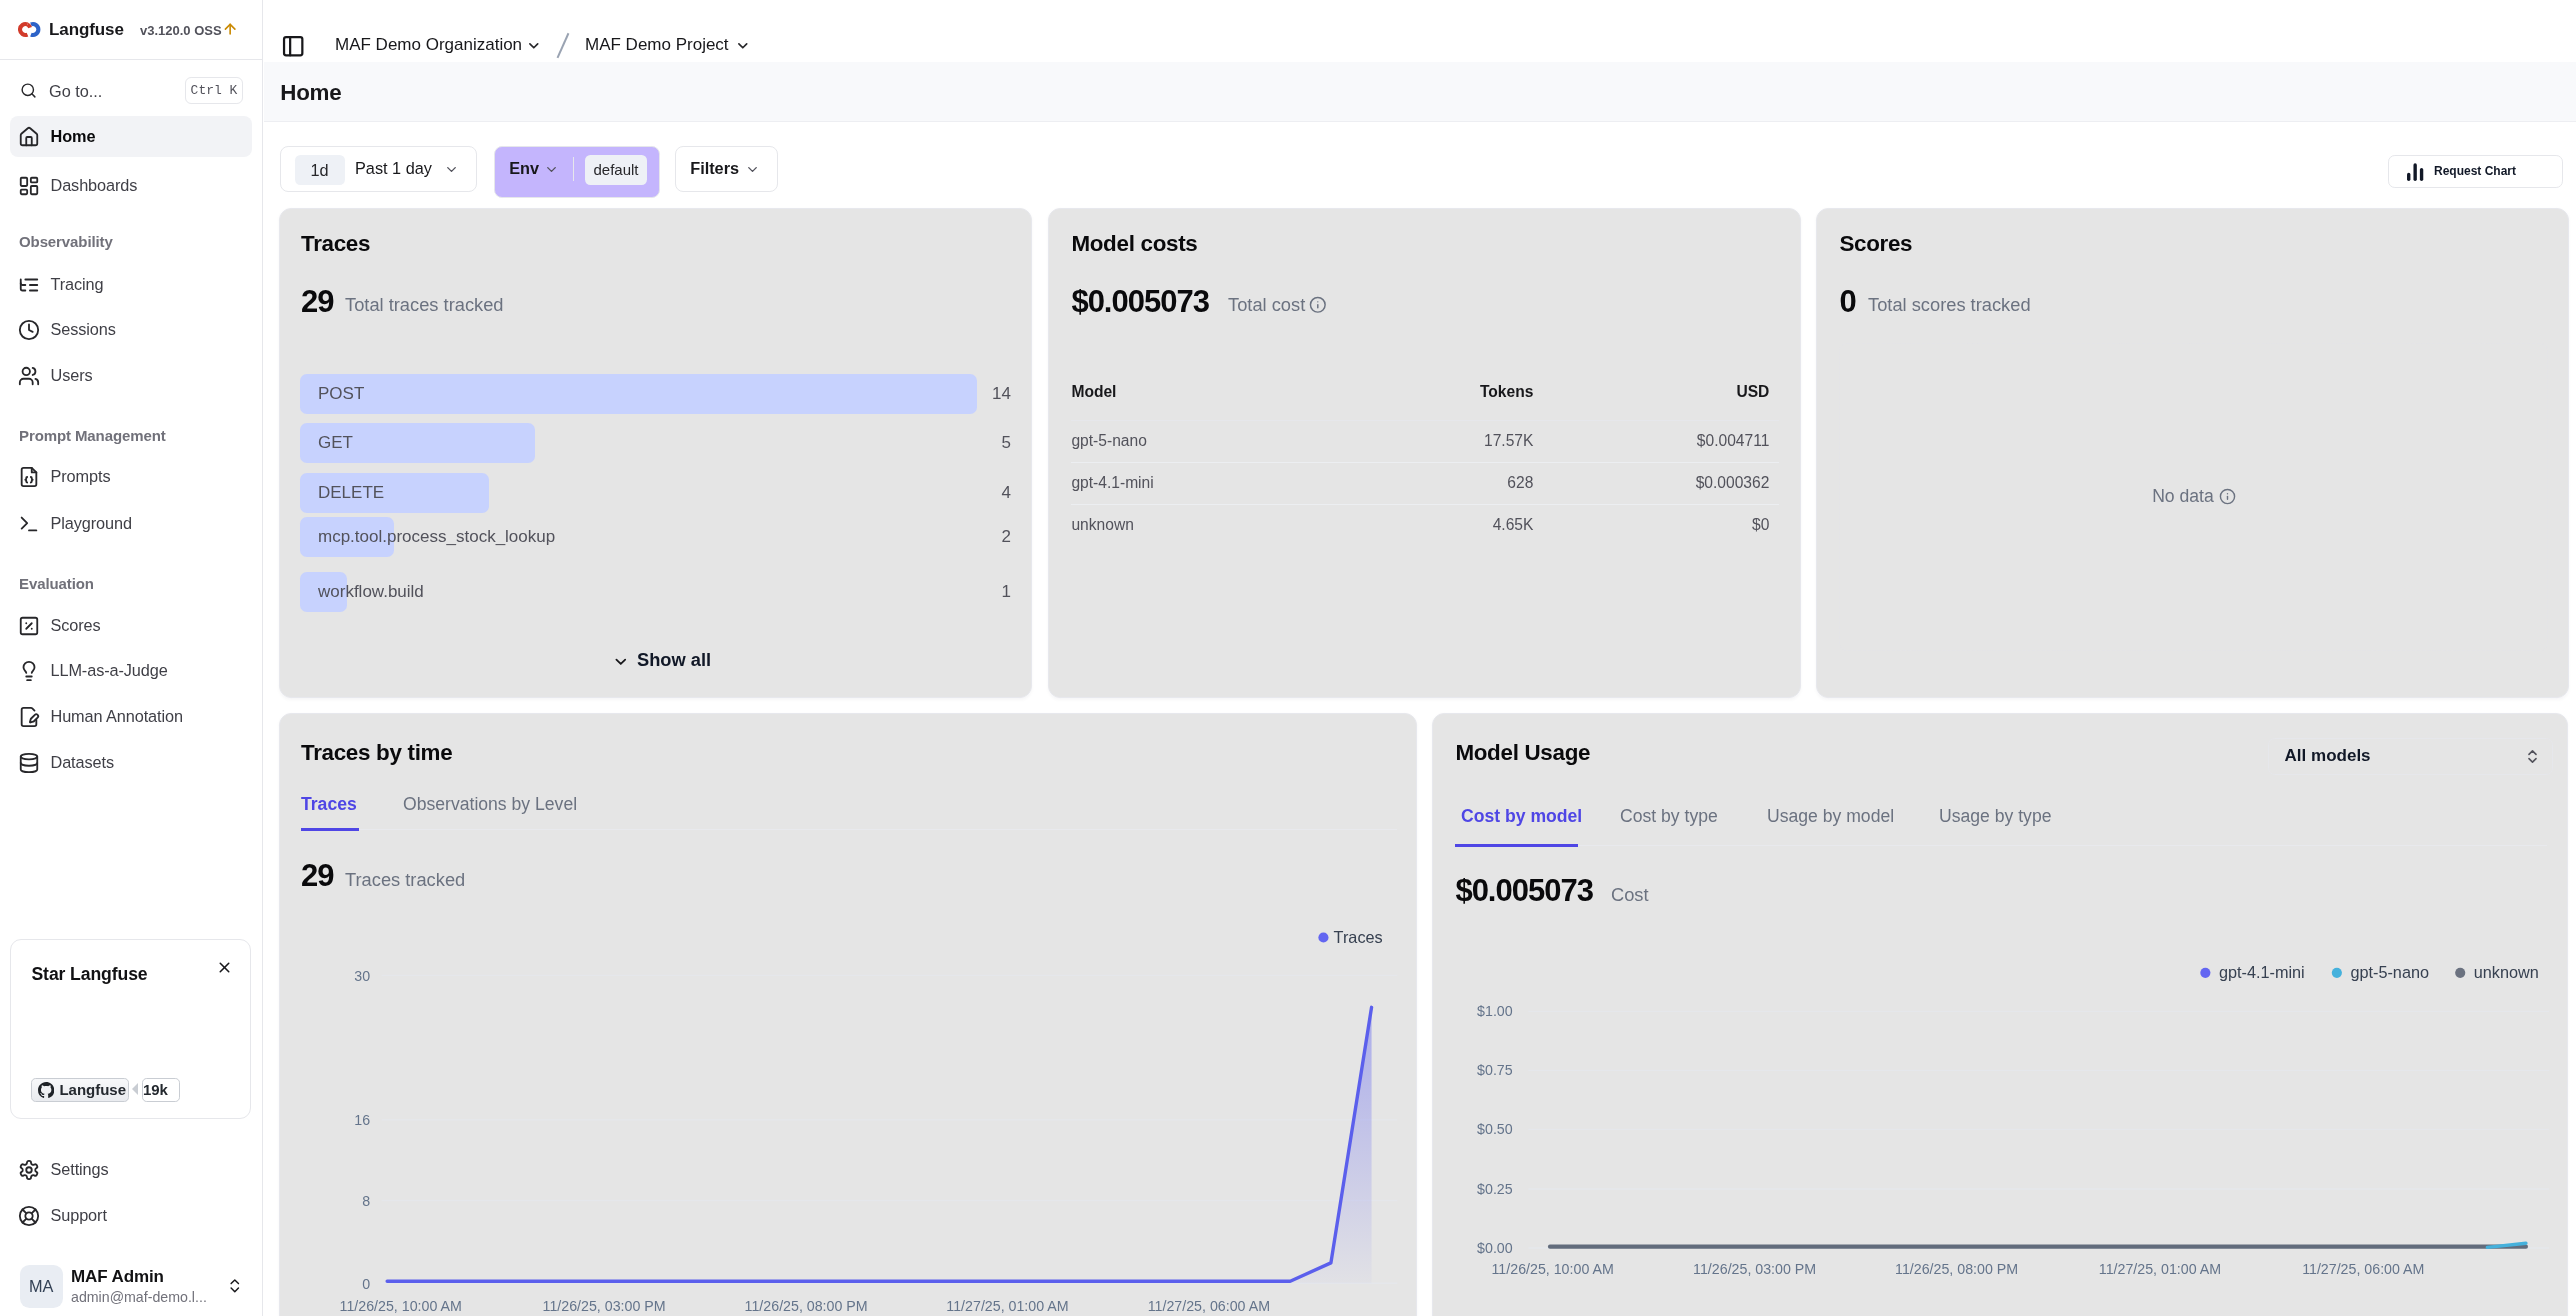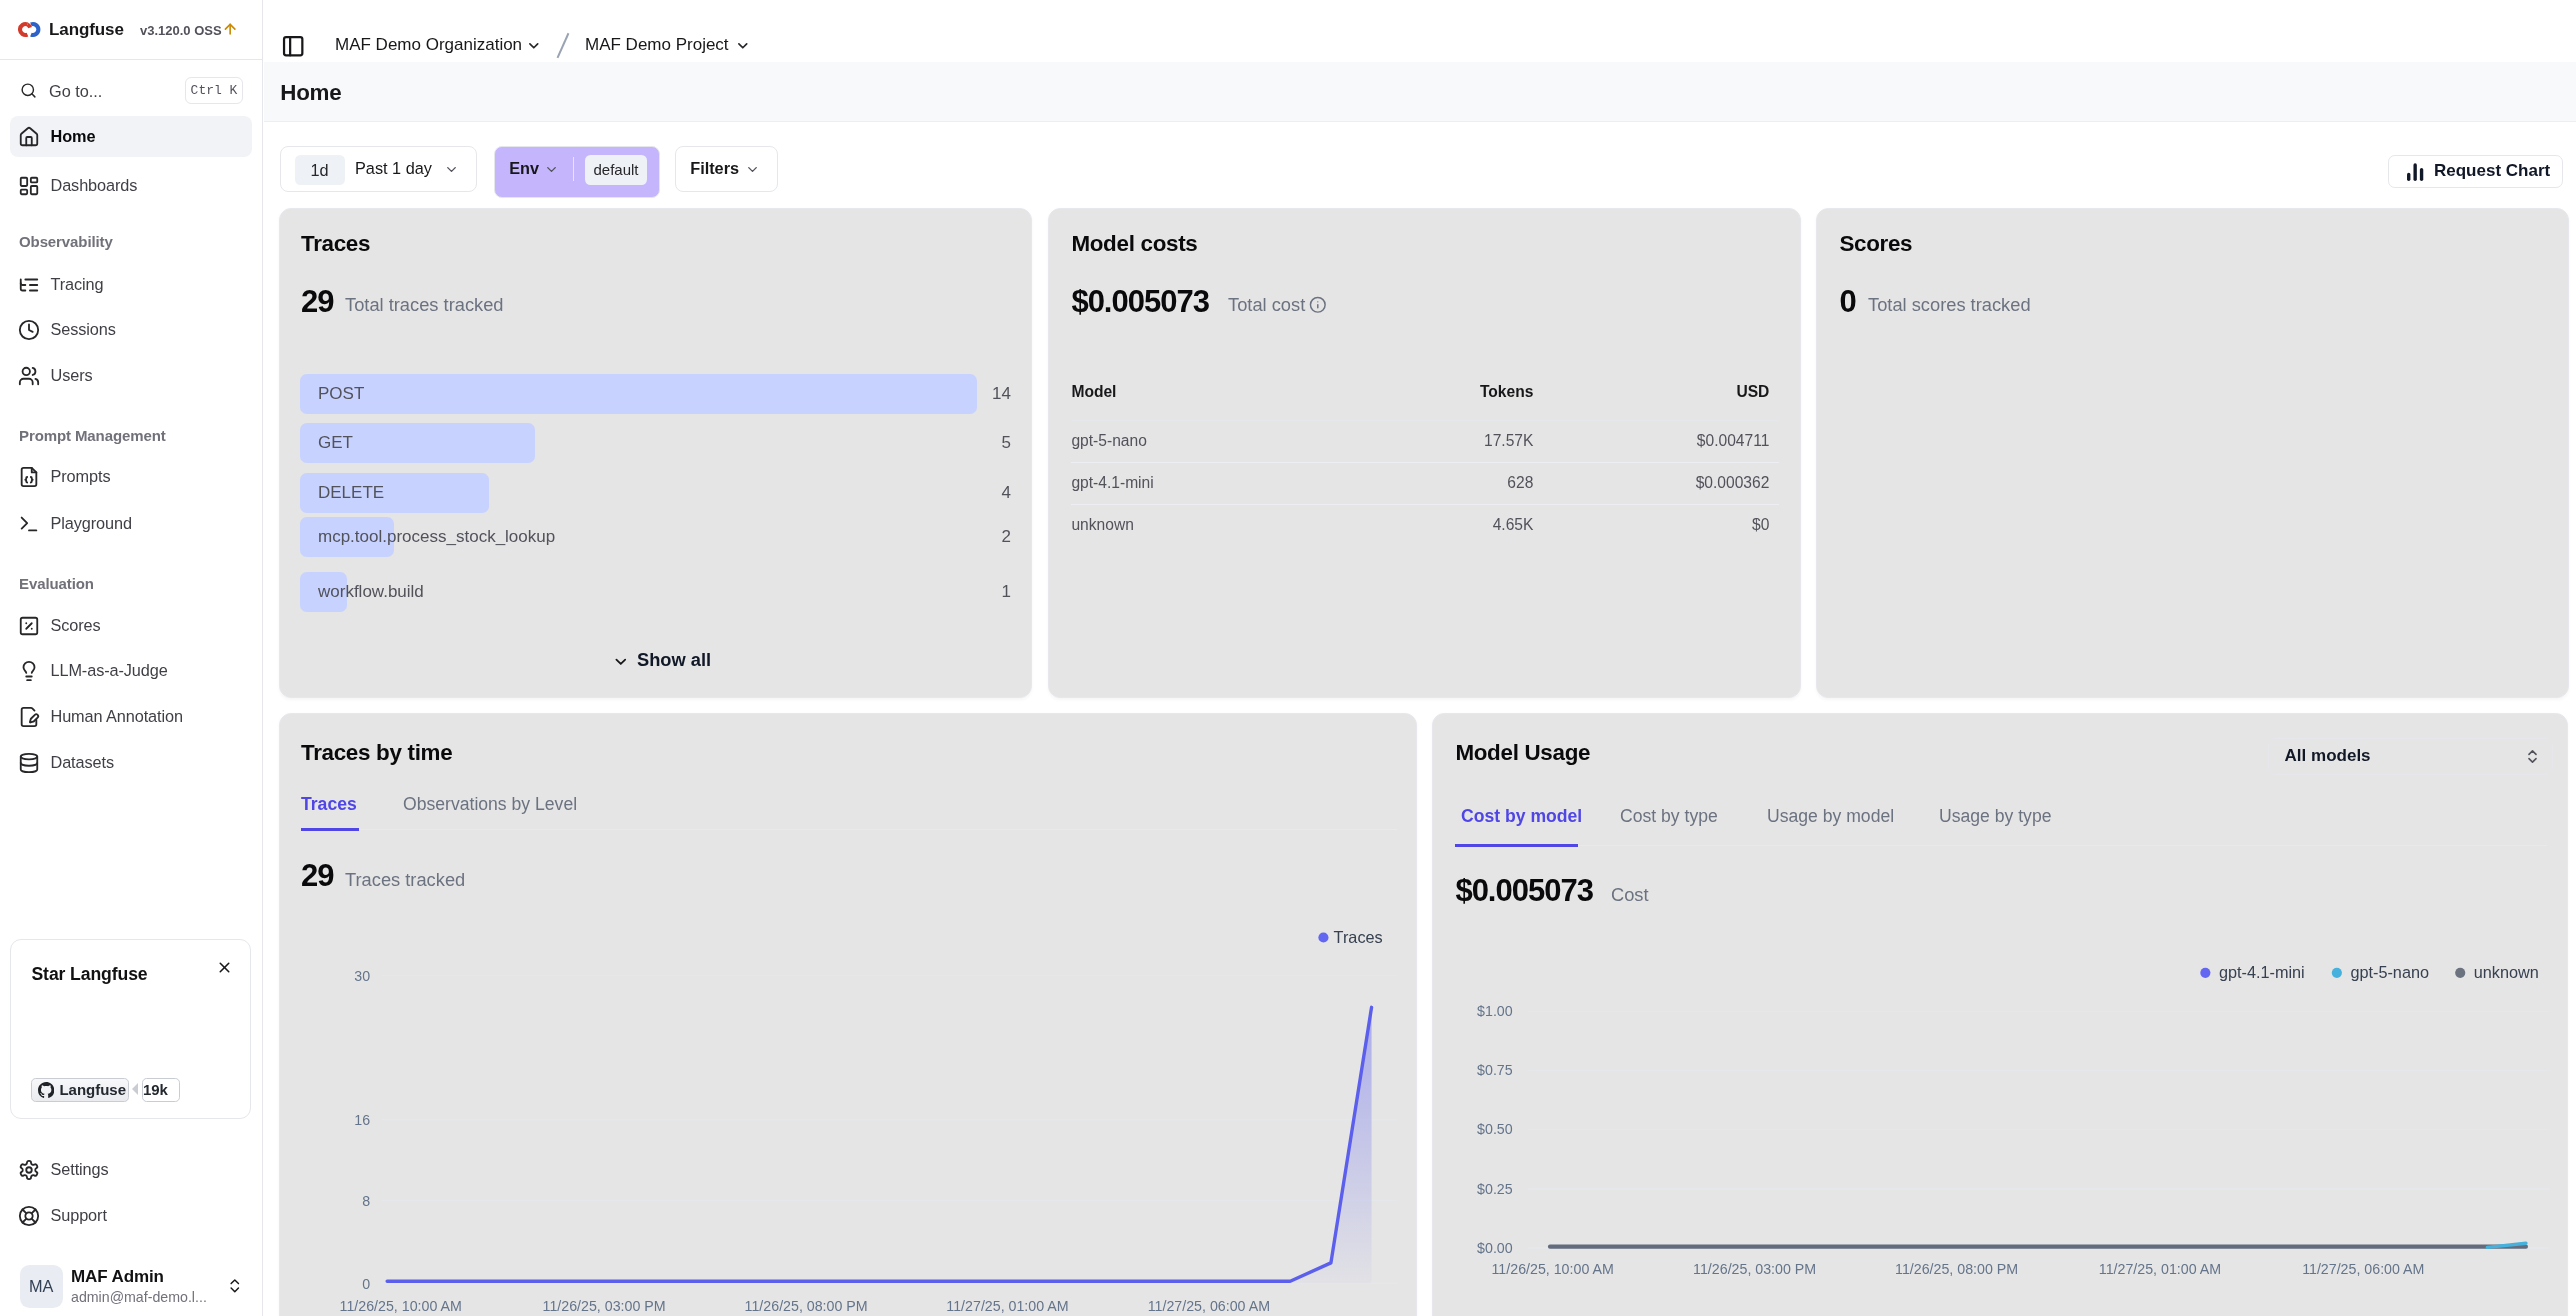--- a/index.html
+++ b/index.html
@@ -259,21 +259,21 @@
     <svg class="ic" style="position:absolute;left:69px;top:15px;color:#52525b;stroke-width:2.2" width="15" height="15" viewBox="0 0 24 24">
         <path d="m6 9 6 6 6-6"></path>
       </svg>
   </div>
   <div class="abs" style="left:2388px;top:155px;width:175px;height:33px;border:1.4px solid #e6e7eb;border-radius:6.8px;background:#fff;white-space:nowrap">
     <svg style="position:absolute;left:16.3px;top:6.1px" width="20.3" height="20.3" viewBox="0 0 30 30">
       <rect x="3" y="16" width="5" height="12" rx="2.5" fill="#111827"></rect>
       <rect x="12.5" y="2" width="5" height="26" rx="2.5" fill="#111827"></rect>
       <rect x="22" y="9" width="5" height="19" rx="2.5" fill="#111827"></rect>
     </svg>
-    <div style="position:absolute;left:45px;top:0;line-height:30px;font-size:17px;font-weight:600;color:#111827">Request Chart</div>
+    <div style="position:absolute;left:45px;top:0;line-height:30px;font-size:12px;font-weight:600;color:#111827">Request Chart</div>
   </div>
 
   <div class="card" style="left:279px;top:208px;width:753px;height:490px">
     <div class="ctitle" style="left:21px;top:22px">Traces</div>
     <div class="bignum" style="left:21px;top:77px">29</div>
     <div class="bigsub" style="left:65px;top:87px">Total traces tracked</div>
     <div class="bar" style="left:20.3px;top:165px;width:677px"></div>
     <div class="barlbl" style="left:38px;top:165px">POST</div>
     <div class="barval" style="left:677px;top:165px">14</div>
     <div class="bar" style="left:20.3px;top:214px;width:235px"></div>
@@ -317,20 +317,27 @@
     <div class="abs" style="left:22.4px;top:295px;width:708px;height:1.4px;background:#eceef1"></div>
     <div class="tcell" style="left:22.4px;top:308px">unknown</div>
     <div class="tcell r" style="left:22.4px;top:308px;width:462px">4.65K</div>
     <div class="tcell r" style="left:22.4px;top:308px;width:698px">$0</div>
   </div>
 
   <div class="card" style="left:1816px;top:208px;width:753px;height:490px">
     <div class="ctitle" style="left:22.4px;top:22px">Scores</div>
     <div class="bignum" style="left:22.4px;top:77px">0</div>
     <div class="bigsub" style="left:51px;top:87px">Total scores tracked</div>
+    <div class="abs" style="left:22.4px;top:134px;width:709px;height:308px;border:1.4px dashed #e4e4e7;border-radius:8.1px">
+      <div style="position:absolute;left:0;top:142px;width:100%;text-align:center;font-size:17.6px;color:#6b7280">No data <svg class="ic" style="display:inline-block;vertical-align:-2.7px;color:#6b7280;stroke-width:2" width="17" height="17" viewBox="0 0 24 24">
+            <circle cx="12" cy="12" r="10"></circle>
+            <path d="M12 16v-4"></path>
+            <path d="M12 8h.01"></path>
+          </svg></div>
+    </div>
   </div>
 
   <div class="card" style="left:279px;top:713px;width:1138px;height:678px">
     <div class="ctitle" style="left:21px;top:26px">Traces by time</div>
     <div class="tab on" style="left:21px;top:80px">Traces</div>
     <div class="abs" style="left:21px;top:115px;width:1096px;height:1.4px;background:#e8e9ed"></div>
     <div class="abs" style="left:21px;top:114px;width:58px;height:2.7px;background:#4f46e5"></div>
     <div class="tab" style="left:123px;top:80px;font-weight:500">Observations by Level</div>
     <div class="bignum" style="left:21px;top:146px">29</div>
     <div class="bigsub" style="left:65px;top:157px">Traces tracked</div>

